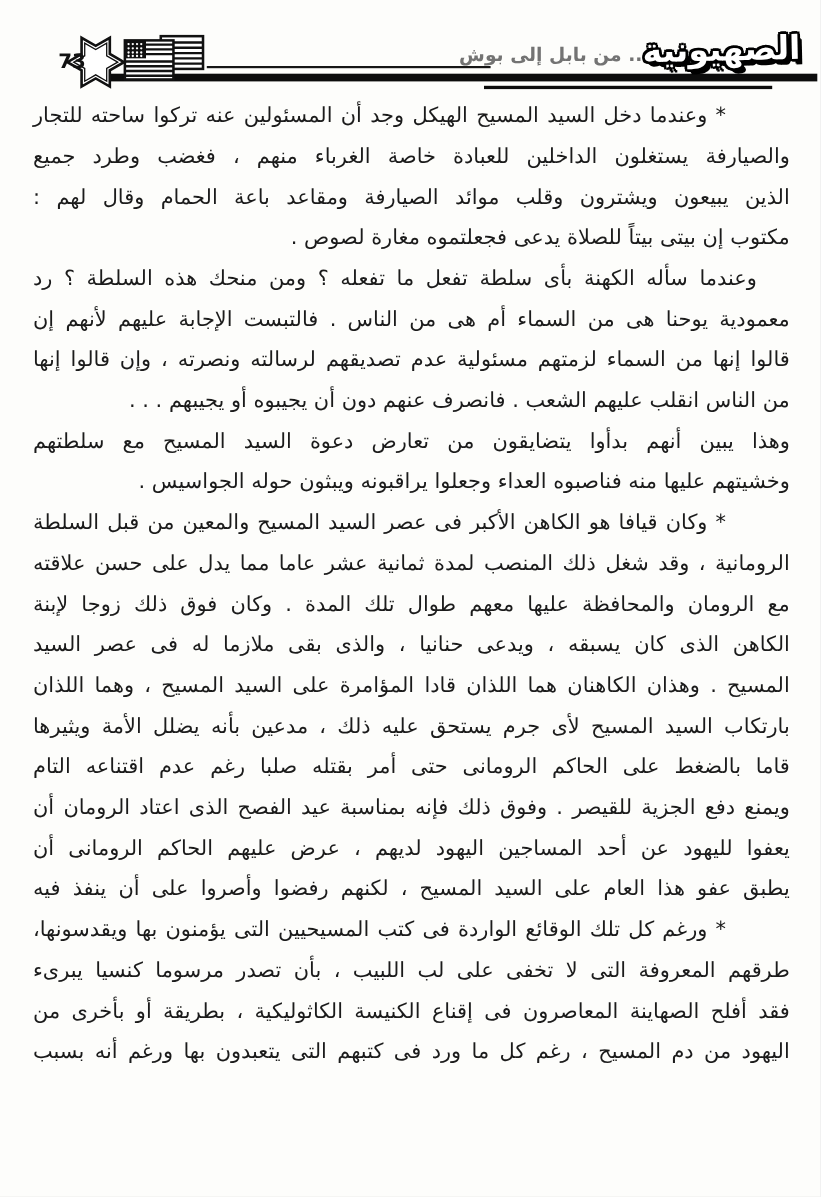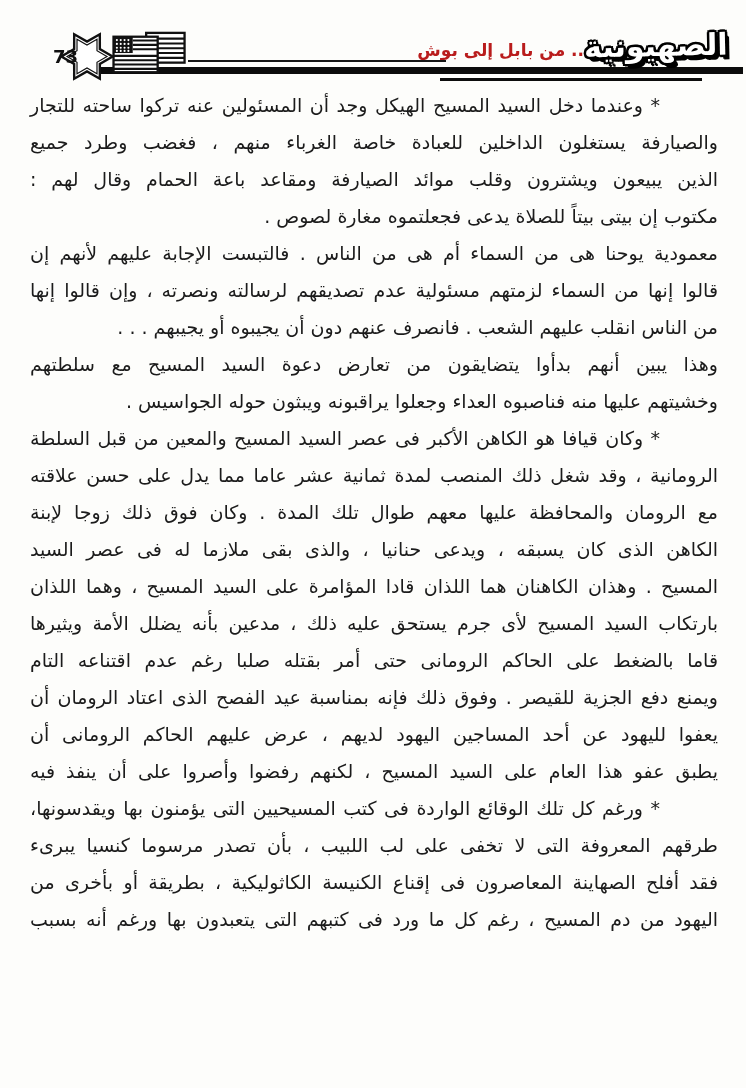--- a/index.html
+++ b/index.html
@@ -21,21 +21,21 @@
     position:absolute;left:0;right:6px;top:17px;
     text-align:left;font-size:18px;font-weight:bold;color:#111;
   }
   .flags{position:absolute;left:111px;top:30px;width:78px;height:48px;z-index:2;}
   .flags svg{width:100%;height:100%;display:block;}
   .rule-thin{position:absolute;left:188px;top:60px;width:258px;height:2px;background:#161616;z-index:1;}
   .rule-thick{position:absolute;left:98px;right:3px;top:67px;height:7px;background:#0c0c0c;z-index:1;}
   .rule-secondary{position:absolute;right:44px;top:78px;width:262px;height:3px;background:#0c0c0c;z-index:1;}
   .subtitle{
     position:absolute;right:162px;top:40px;z-index:3;
-    direction:rtl;font-size:17px;font-weight:bold;color:#b91c1c;white-space:nowrap;
+    direction:rtl;font-size:17px;font-weight:bold;color:#737373;white-space:nowrap;
   }
   .title-logo{
     position:absolute;right:18px;top:28px;z-index:4;
     direction:rtl;font-size:30px;font-weight:bold;color:#fff;white-space:nowrap;
     transform:rotate(-1.2deg);
     text-shadow:
       -2px -2px 0 #000, -2px 2px 0 #000, 2px -2px 0 #000, 2px 2px 0 #000,
       -2.5px 0 0 #000, 2.5px 0 0 #000, 0 -2.5px 0 #000, 0 2.5px 0 #000,
       3px 4px 0 #000, 4px 5px 0 #000;
   }
@@ -113,20 +113,21 @@
   <main class="content" dir="rtl">
 
     <div class="para">
       <div class="line indent">* وعندما دخل السيد المسيح الهيكل وجد أن المسئولين عنه تركوا ساحته للتجار</div>
       <div class="line">والصيارفة يستغلون الداخلين للعبادة خاصة الغرباء منهم ، فغضب وطرد جميع</div>
       <div class="line">الذين يبيعون ويشترون وقلب موائد الصيارفة ومقاعد باعة الحمام وقال لهم :</div>
       <div class="line last">مكتوب إن بيتى بيتاً للصلاة يدعى فجعلتموه مغارة لصوص .</div>
     </div>
 
     <div class="para">
+      <div class="line indent-sm">وعندما سأله الكهنة بأى سلطة تفعل ما تفعله ؟ ومن منحك هذه السلطة ؟ رد</div>
       <div class="line">معمودية يوحنا هى من السماء أم هى من الناس . فالتبست الإجابة عليهم لأنهم إن</div>
       <div class="line">قالوا إنها من السماء لزمتهم مسئولية عدم تصديقهم لرسالته ونصرته ، وإن قالوا إنها</div>
       <div class="line last">من الناس انقلب عليهم الشعب . فانصرف عنهم دون أن يجيبوه أو يجيبهم . . .</div>
     </div>
 
     <div class="para">
       <div class="line">وهذا يبين أنهم بدأوا يتضايقون من تعارض دعوة السيد المسيح مع سلطتهم</div>
       <div class="line last">وخشيتهم عليها منه فناصبوه العداء وجعلوا يراقبونه ويبثون حوله الجواسيس .</div>
     </div>
 

